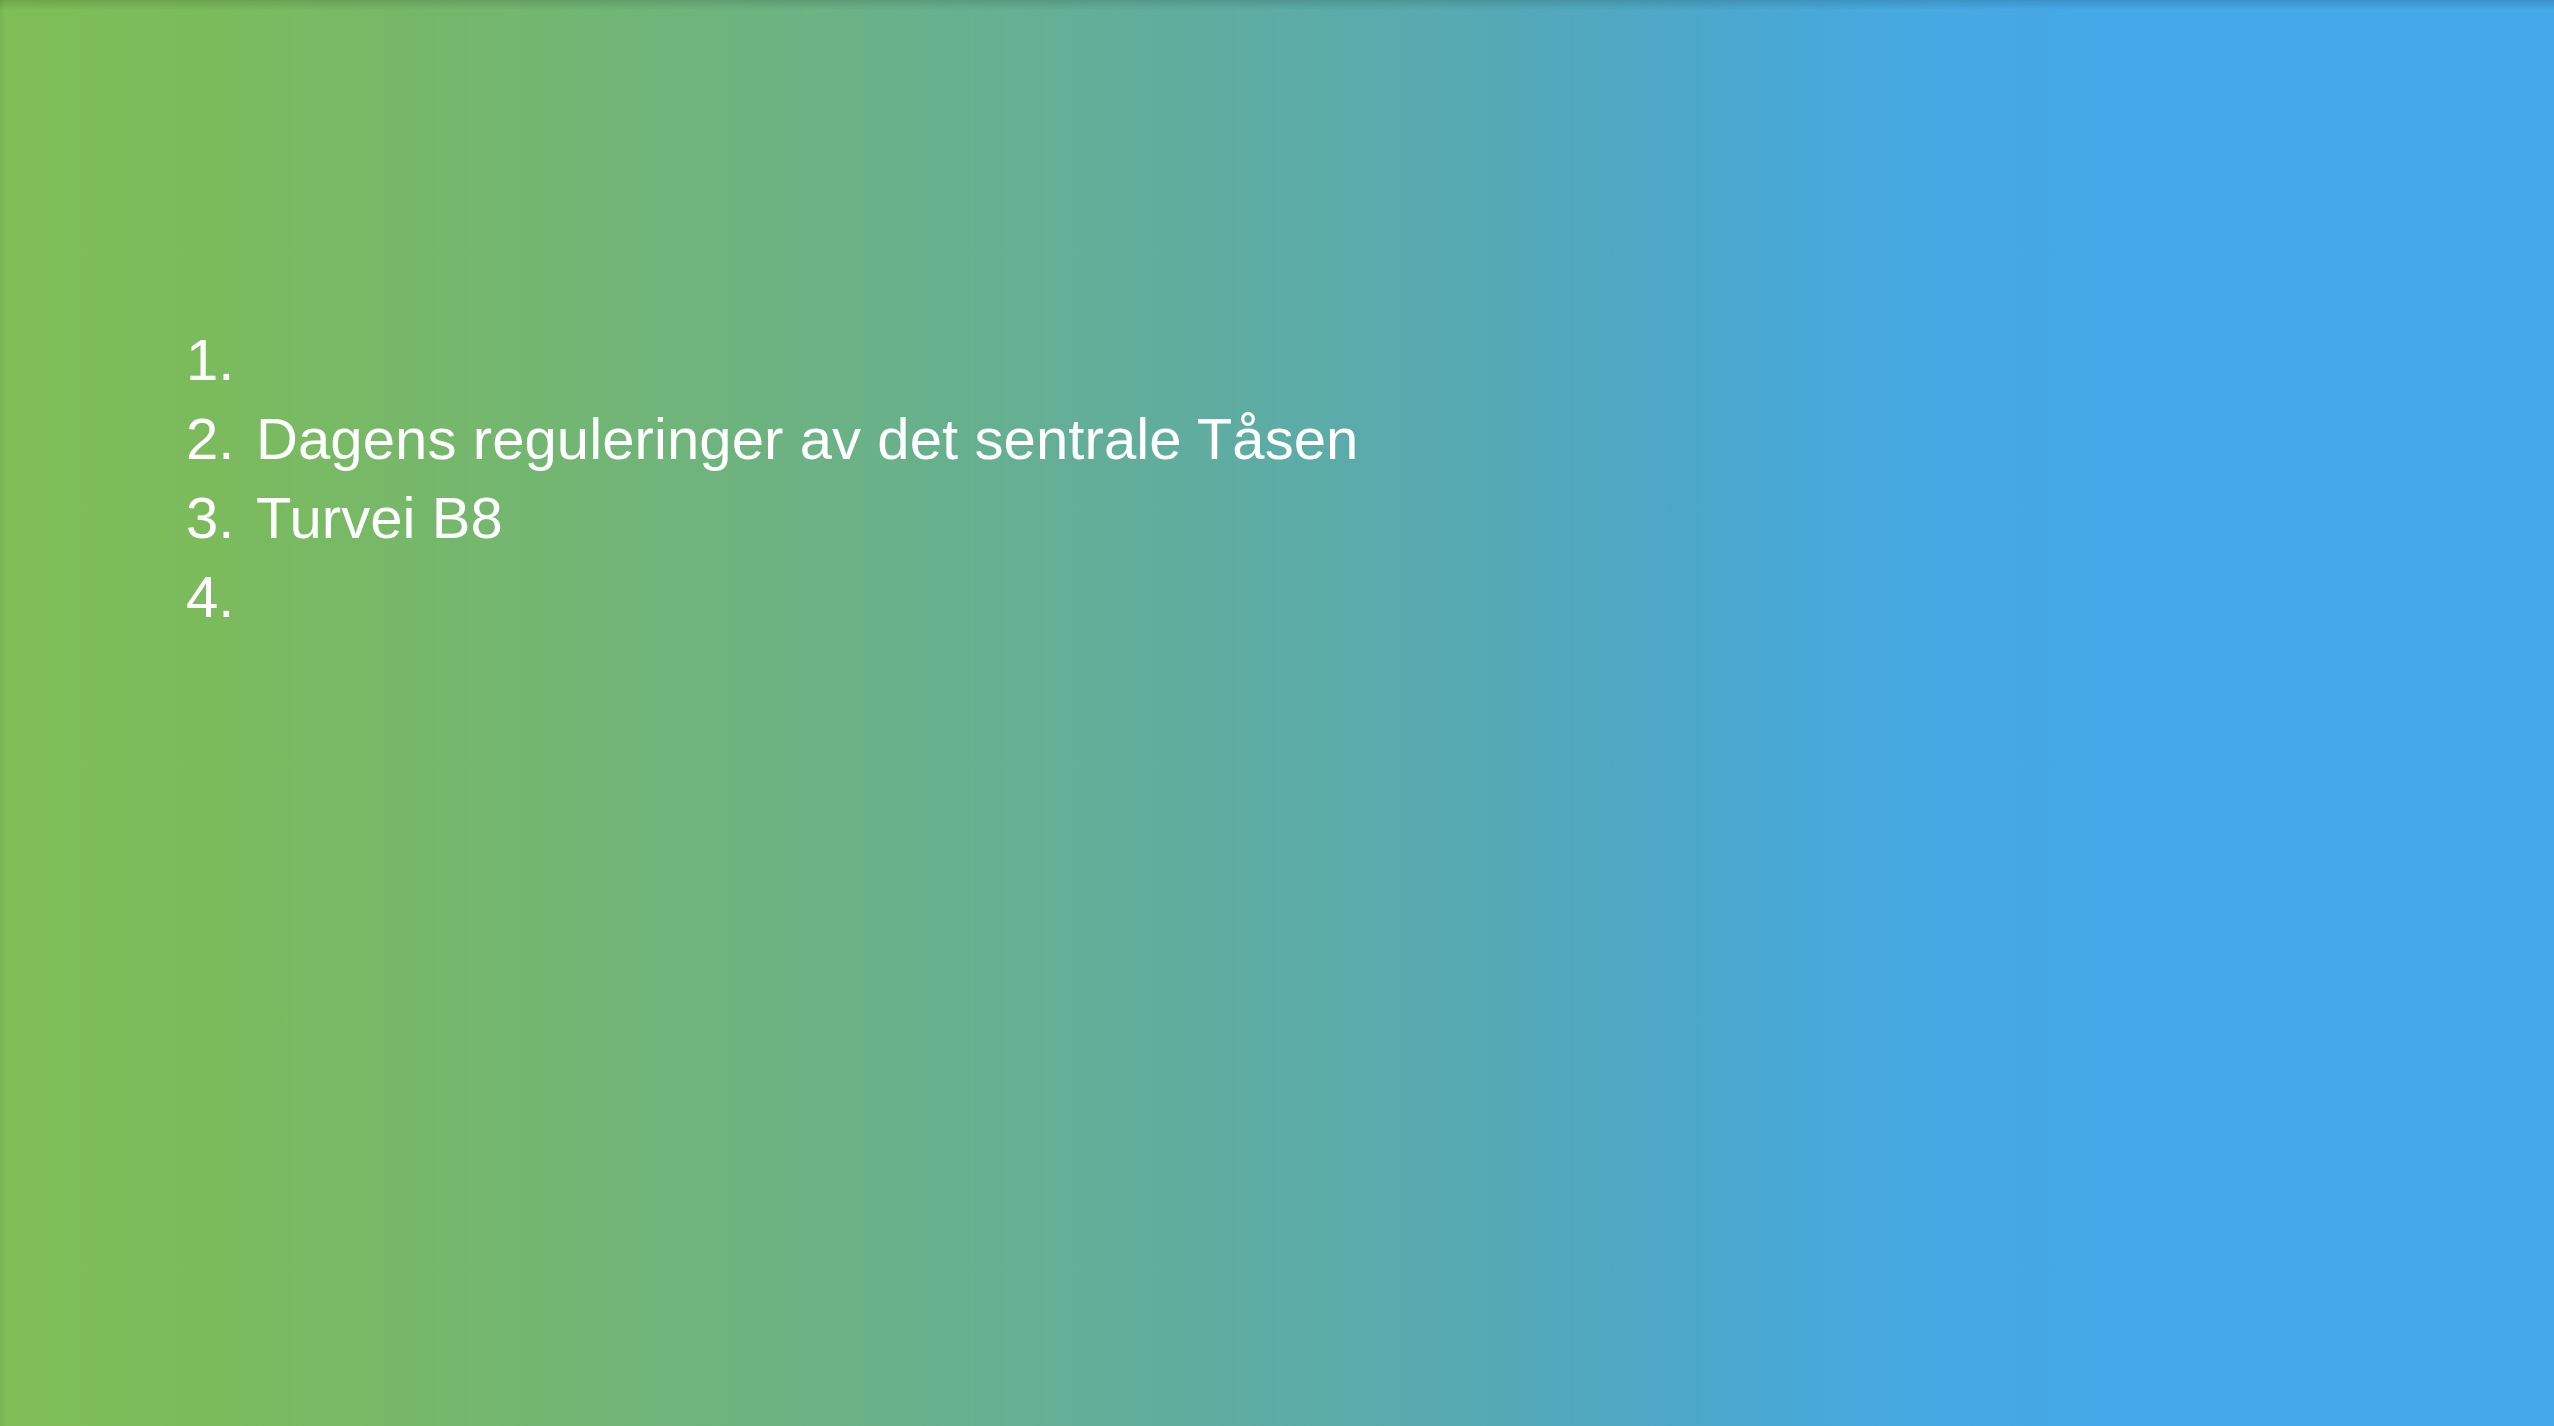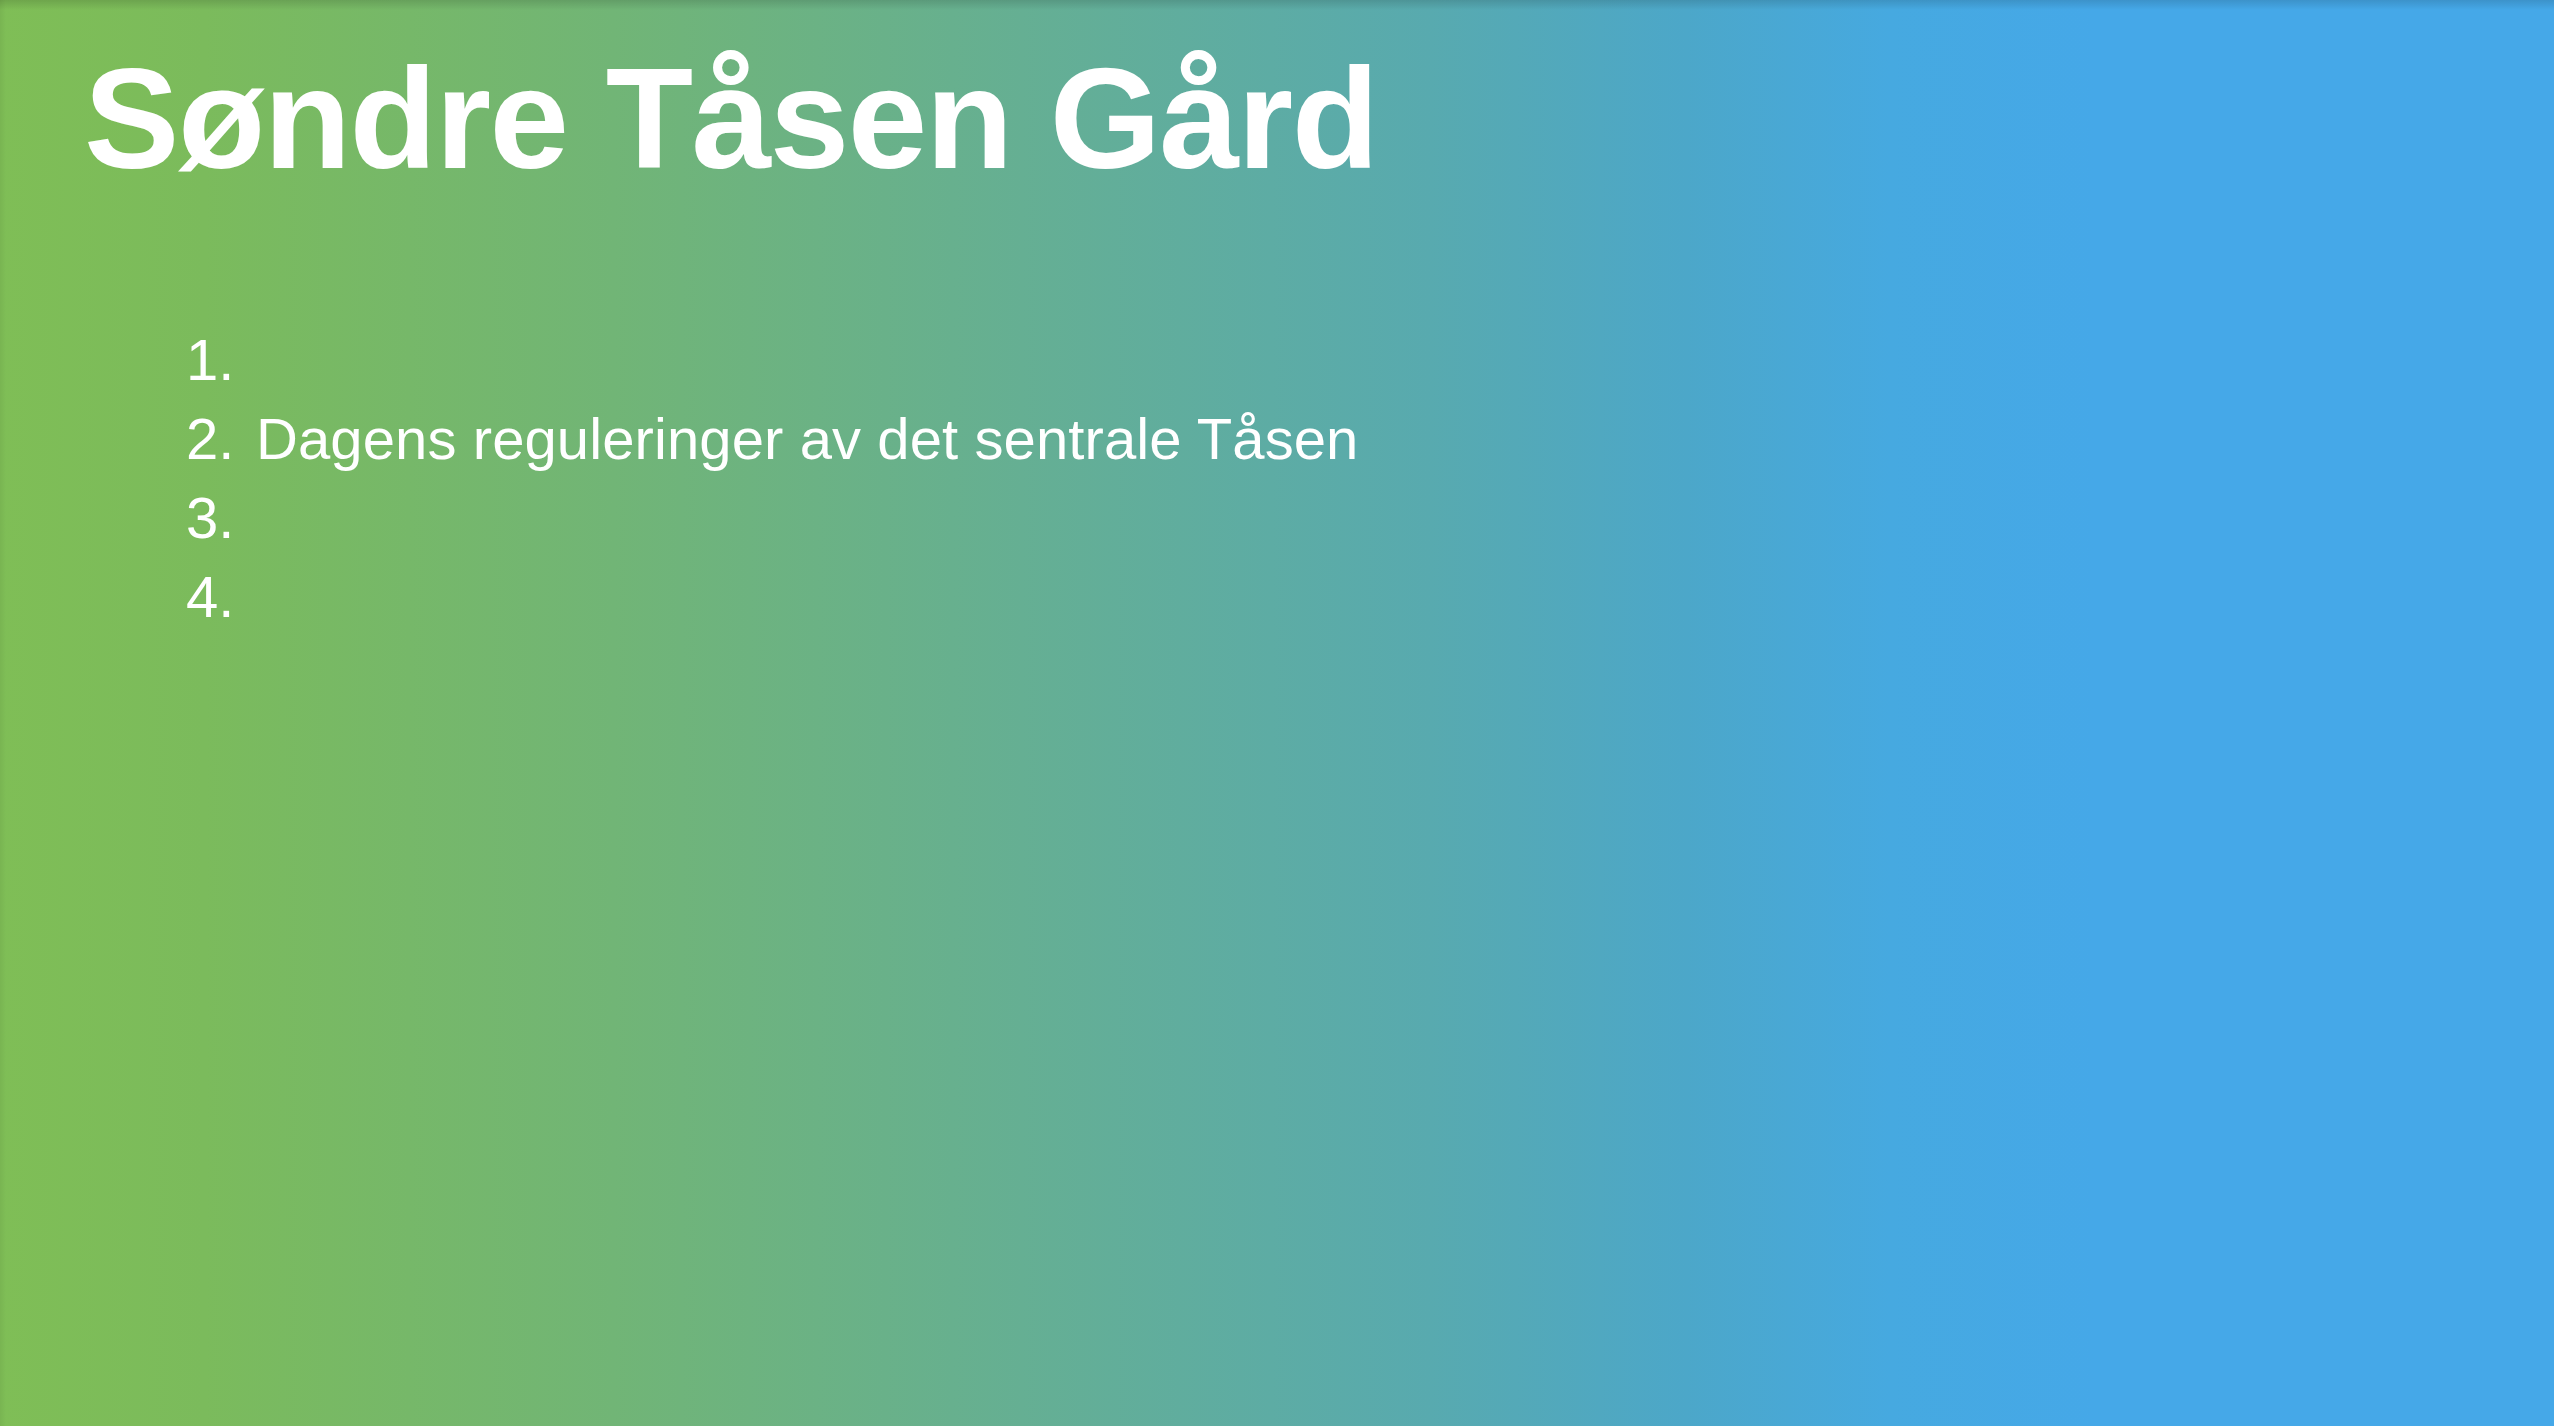--- a/index.html
+++ b/index.html
@@ -100,31 +100,31 @@
   }
 </style>
 </head>
 <body>
 
 <div class="slide">
 
   <div class="top-vignette"></div>
   <div class="left-vignette"></div>
 
-  <h1 class="slide-title">Søndre Tåsen Gård</h1>
 
   <ol class="agenda-list">
     <li class="agenda-item">
       <span class="agenda-marker">1.</span>
     </li>
     <li class="agenda-item">
       <span class="agenda-marker">2.</span>
       <span class="agenda-text">Dagens reguleringer av det sentrale Tåsen</span>
     </li>
     <li class="agenda-item">
       <span class="agenda-marker">3.</span>
+      <span class="agenda-text">Turvei B8</span>
     </li>
     <li class="agenda-item">
       <span class="agenda-marker">4.</span>
     </li>
   </ol>
 
 </div>
 
 </body></html>

